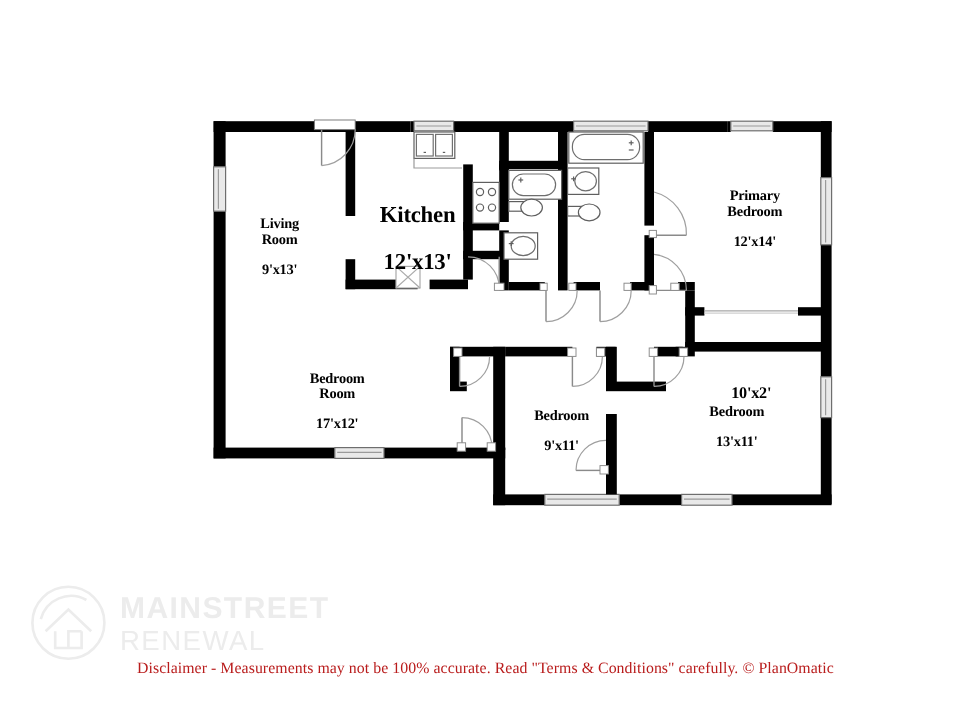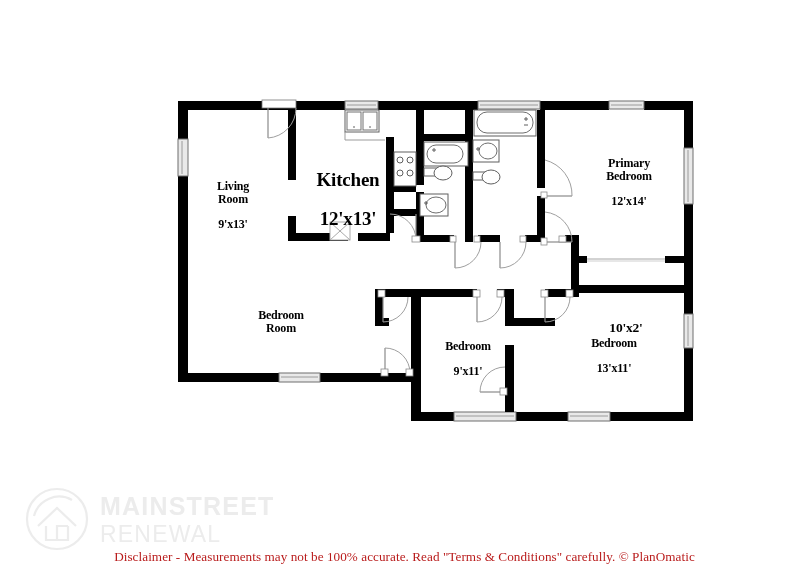--- a/index.html
+++ b/index.html
@@ -360,20 +360,21 @@
     <span class="rl-dim">12'x14'</span>
   </div>
 
   <div class="room-label rl-small" style="left:576px; top:263px; width:100px;">
     <span class="rl-dim">10'x2'</span>
   </div>
 
   <div class="room-label rl-med" style="left:221px; top:297px; width:120px;">
     <span class="rl-name">Bedroom
 Room</span>
+    <span class="rl-dim">17'x12'</span>
   </div>
 
   <div class="room-label rl-med" style="left:408px; top:328px; width:120px;">
     <span class="rl-name">Bedroom</span>
     <span class="rl-dim">9'x11'</span>
   </div>
 
   <div class="room-label rl-med" style="left:554px; top:325px; width:120px;">
     <span class="rl-name">Bedroom</span>
     <span class="rl-dim">13'x11'</span>

